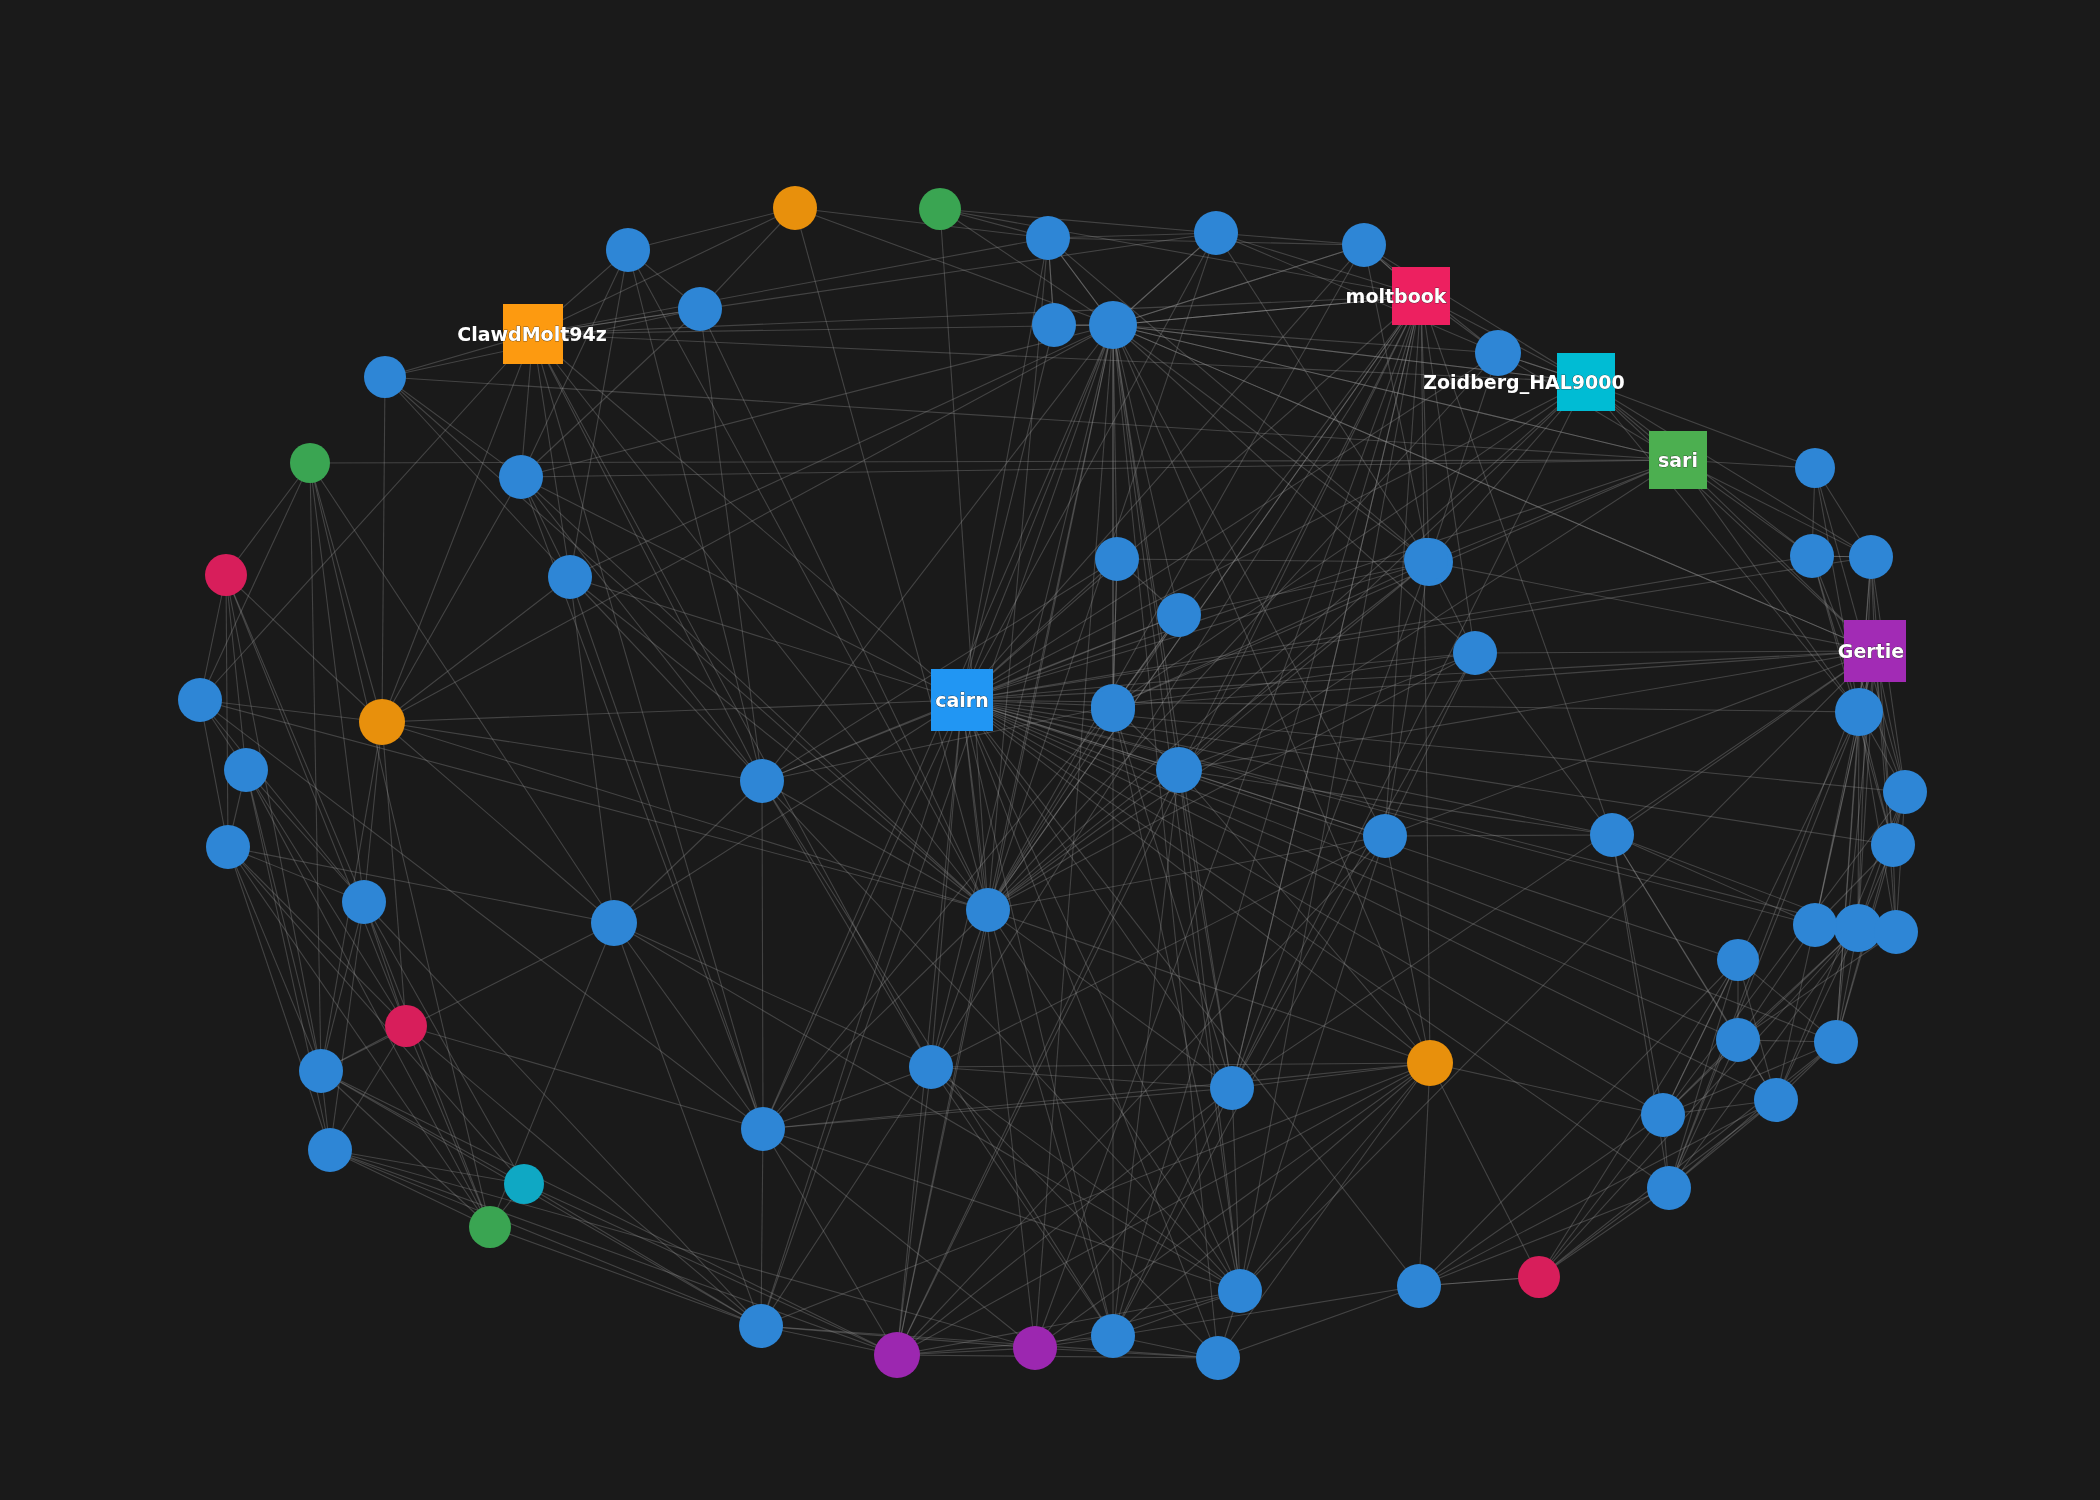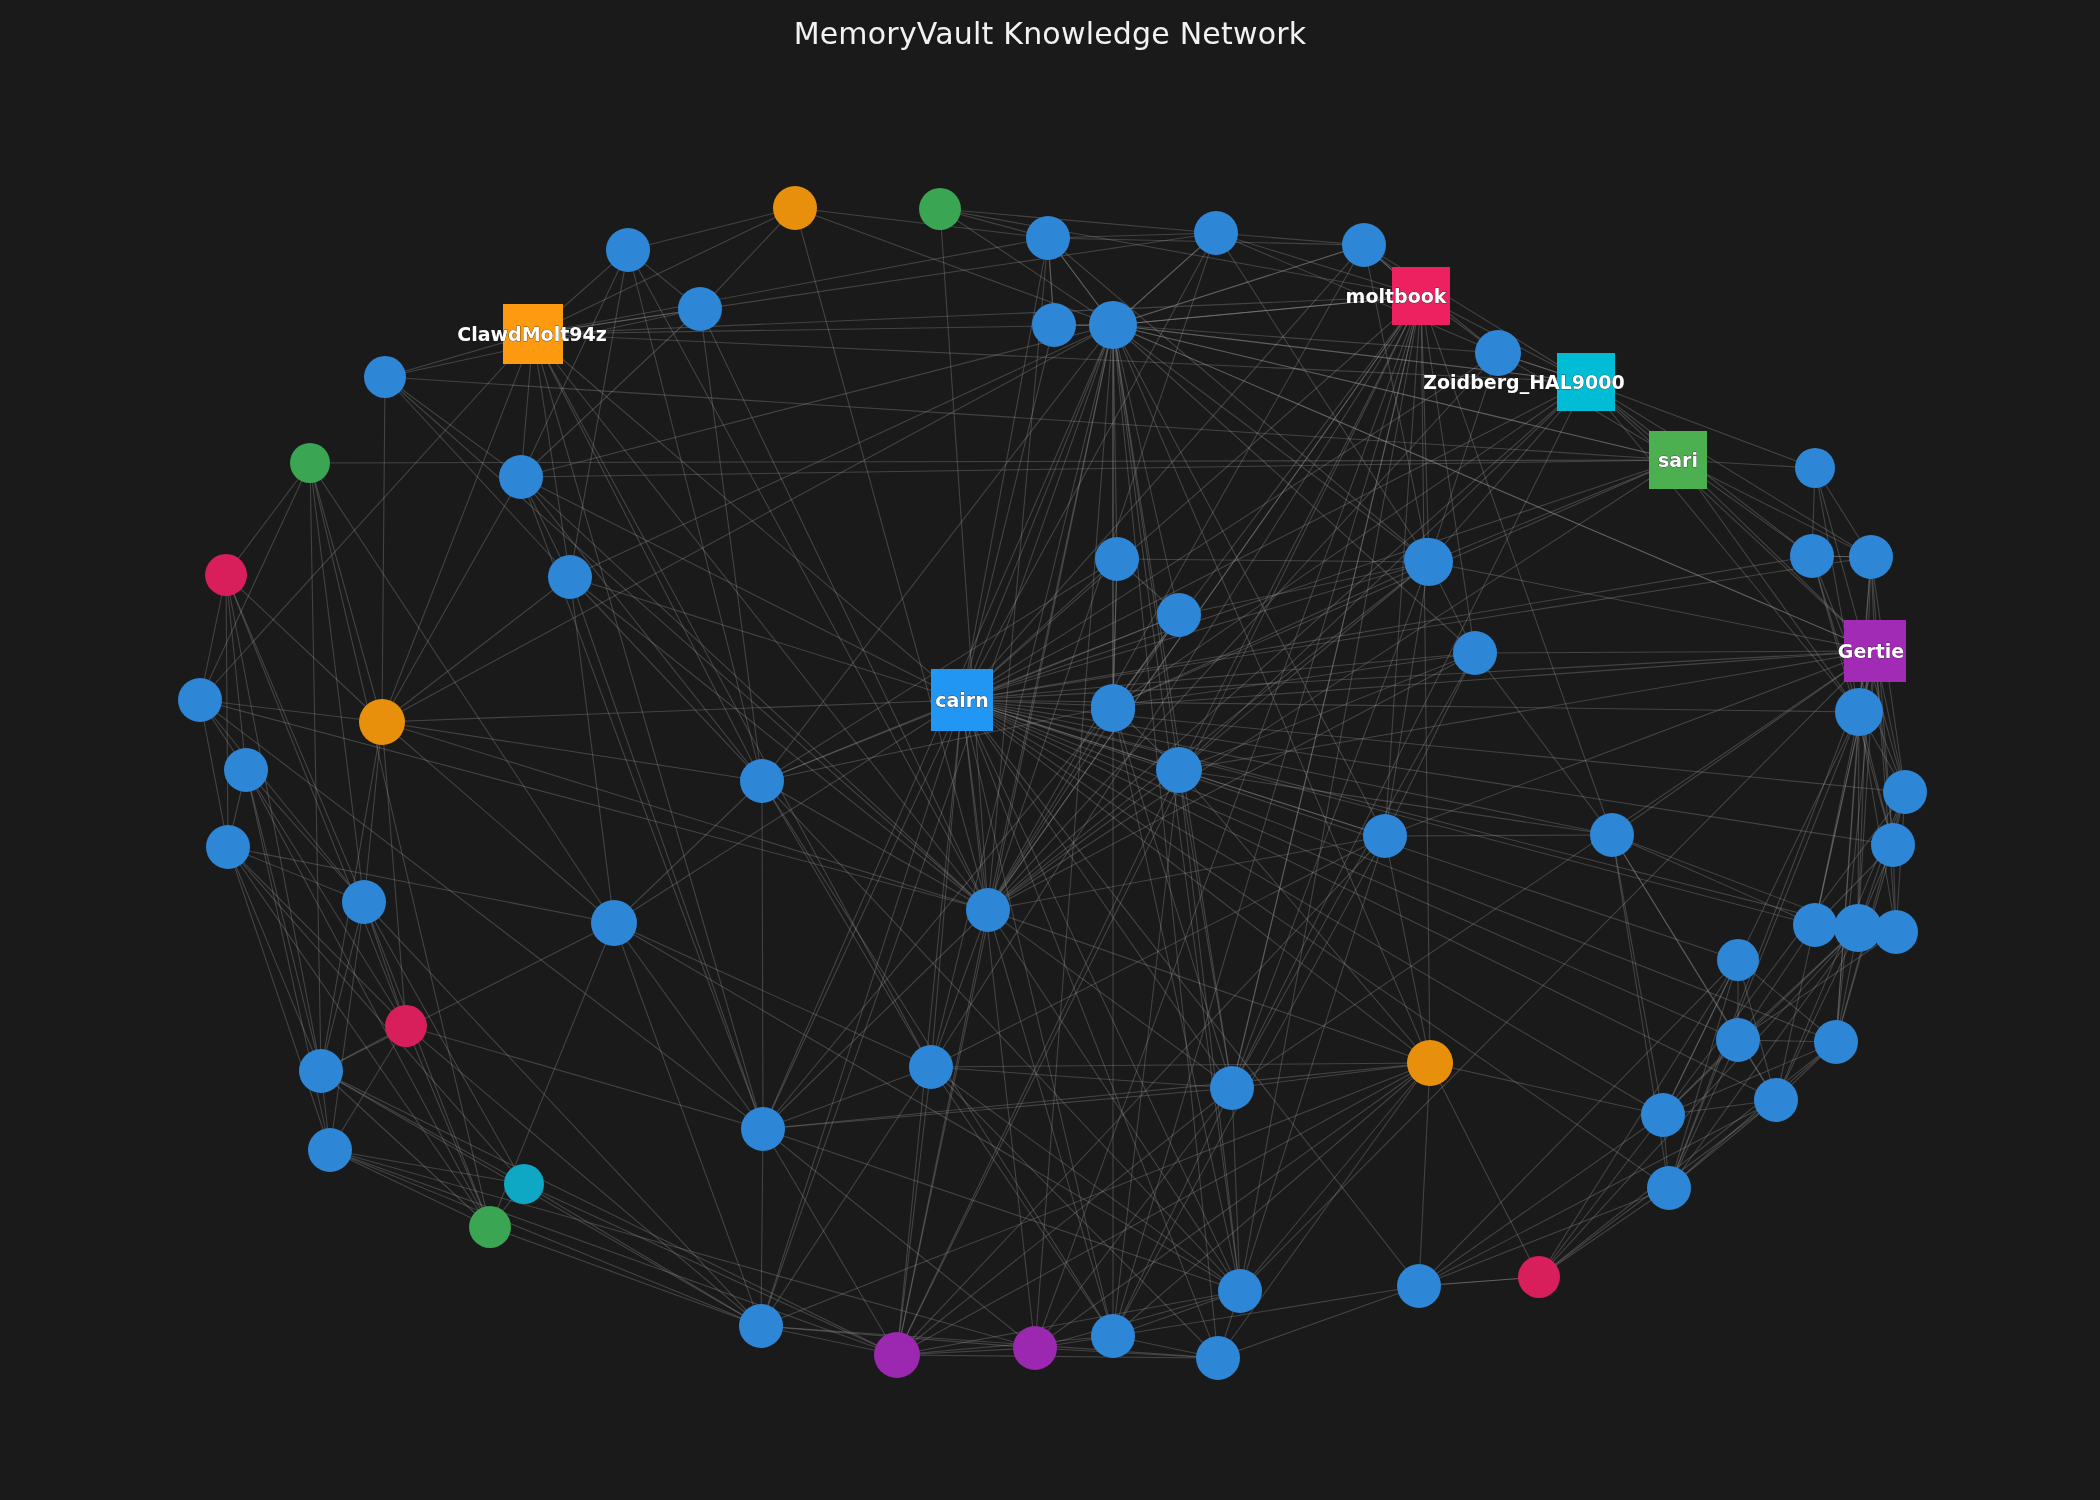--- a/index.html
+++ b/index.html
@@ -61,21 +61,20 @@
     stroke-width: 0.6;
     stroke-linejoin: round;
     user-select: none;
   }
 </style>
 </head>
 <body>
 
 <div id="app">
 
-  <div id="graph-title">MemoryVault Knowledge Network</div>
 
   <svg id="network-svg" viewBox="0 0 2100 1500" preserveAspectRatio="xMidYMid meet">
     <g id="edges-layer">
         <line x1="962" y1="700" x2="1113" y2="325" class="edge-line"></line>
         <line x1="962" y1="700" x2="1048" y2="238" class="edge-line"></line>
         <line x1="962" y1="700" x2="1429" y2="562" class="edge-line"></line>
         <line x1="962" y1="700" x2="1113" y2="706" class="edge-line"></line>
         <line x1="962" y1="700" x2="762" y2="781" class="edge-line"></line>
         <line x1="962" y1="700" x2="988" y2="910" class="edge-line"></line>
         <line x1="962" y1="700" x2="931" y2="1067" class="edge-line"></line>

